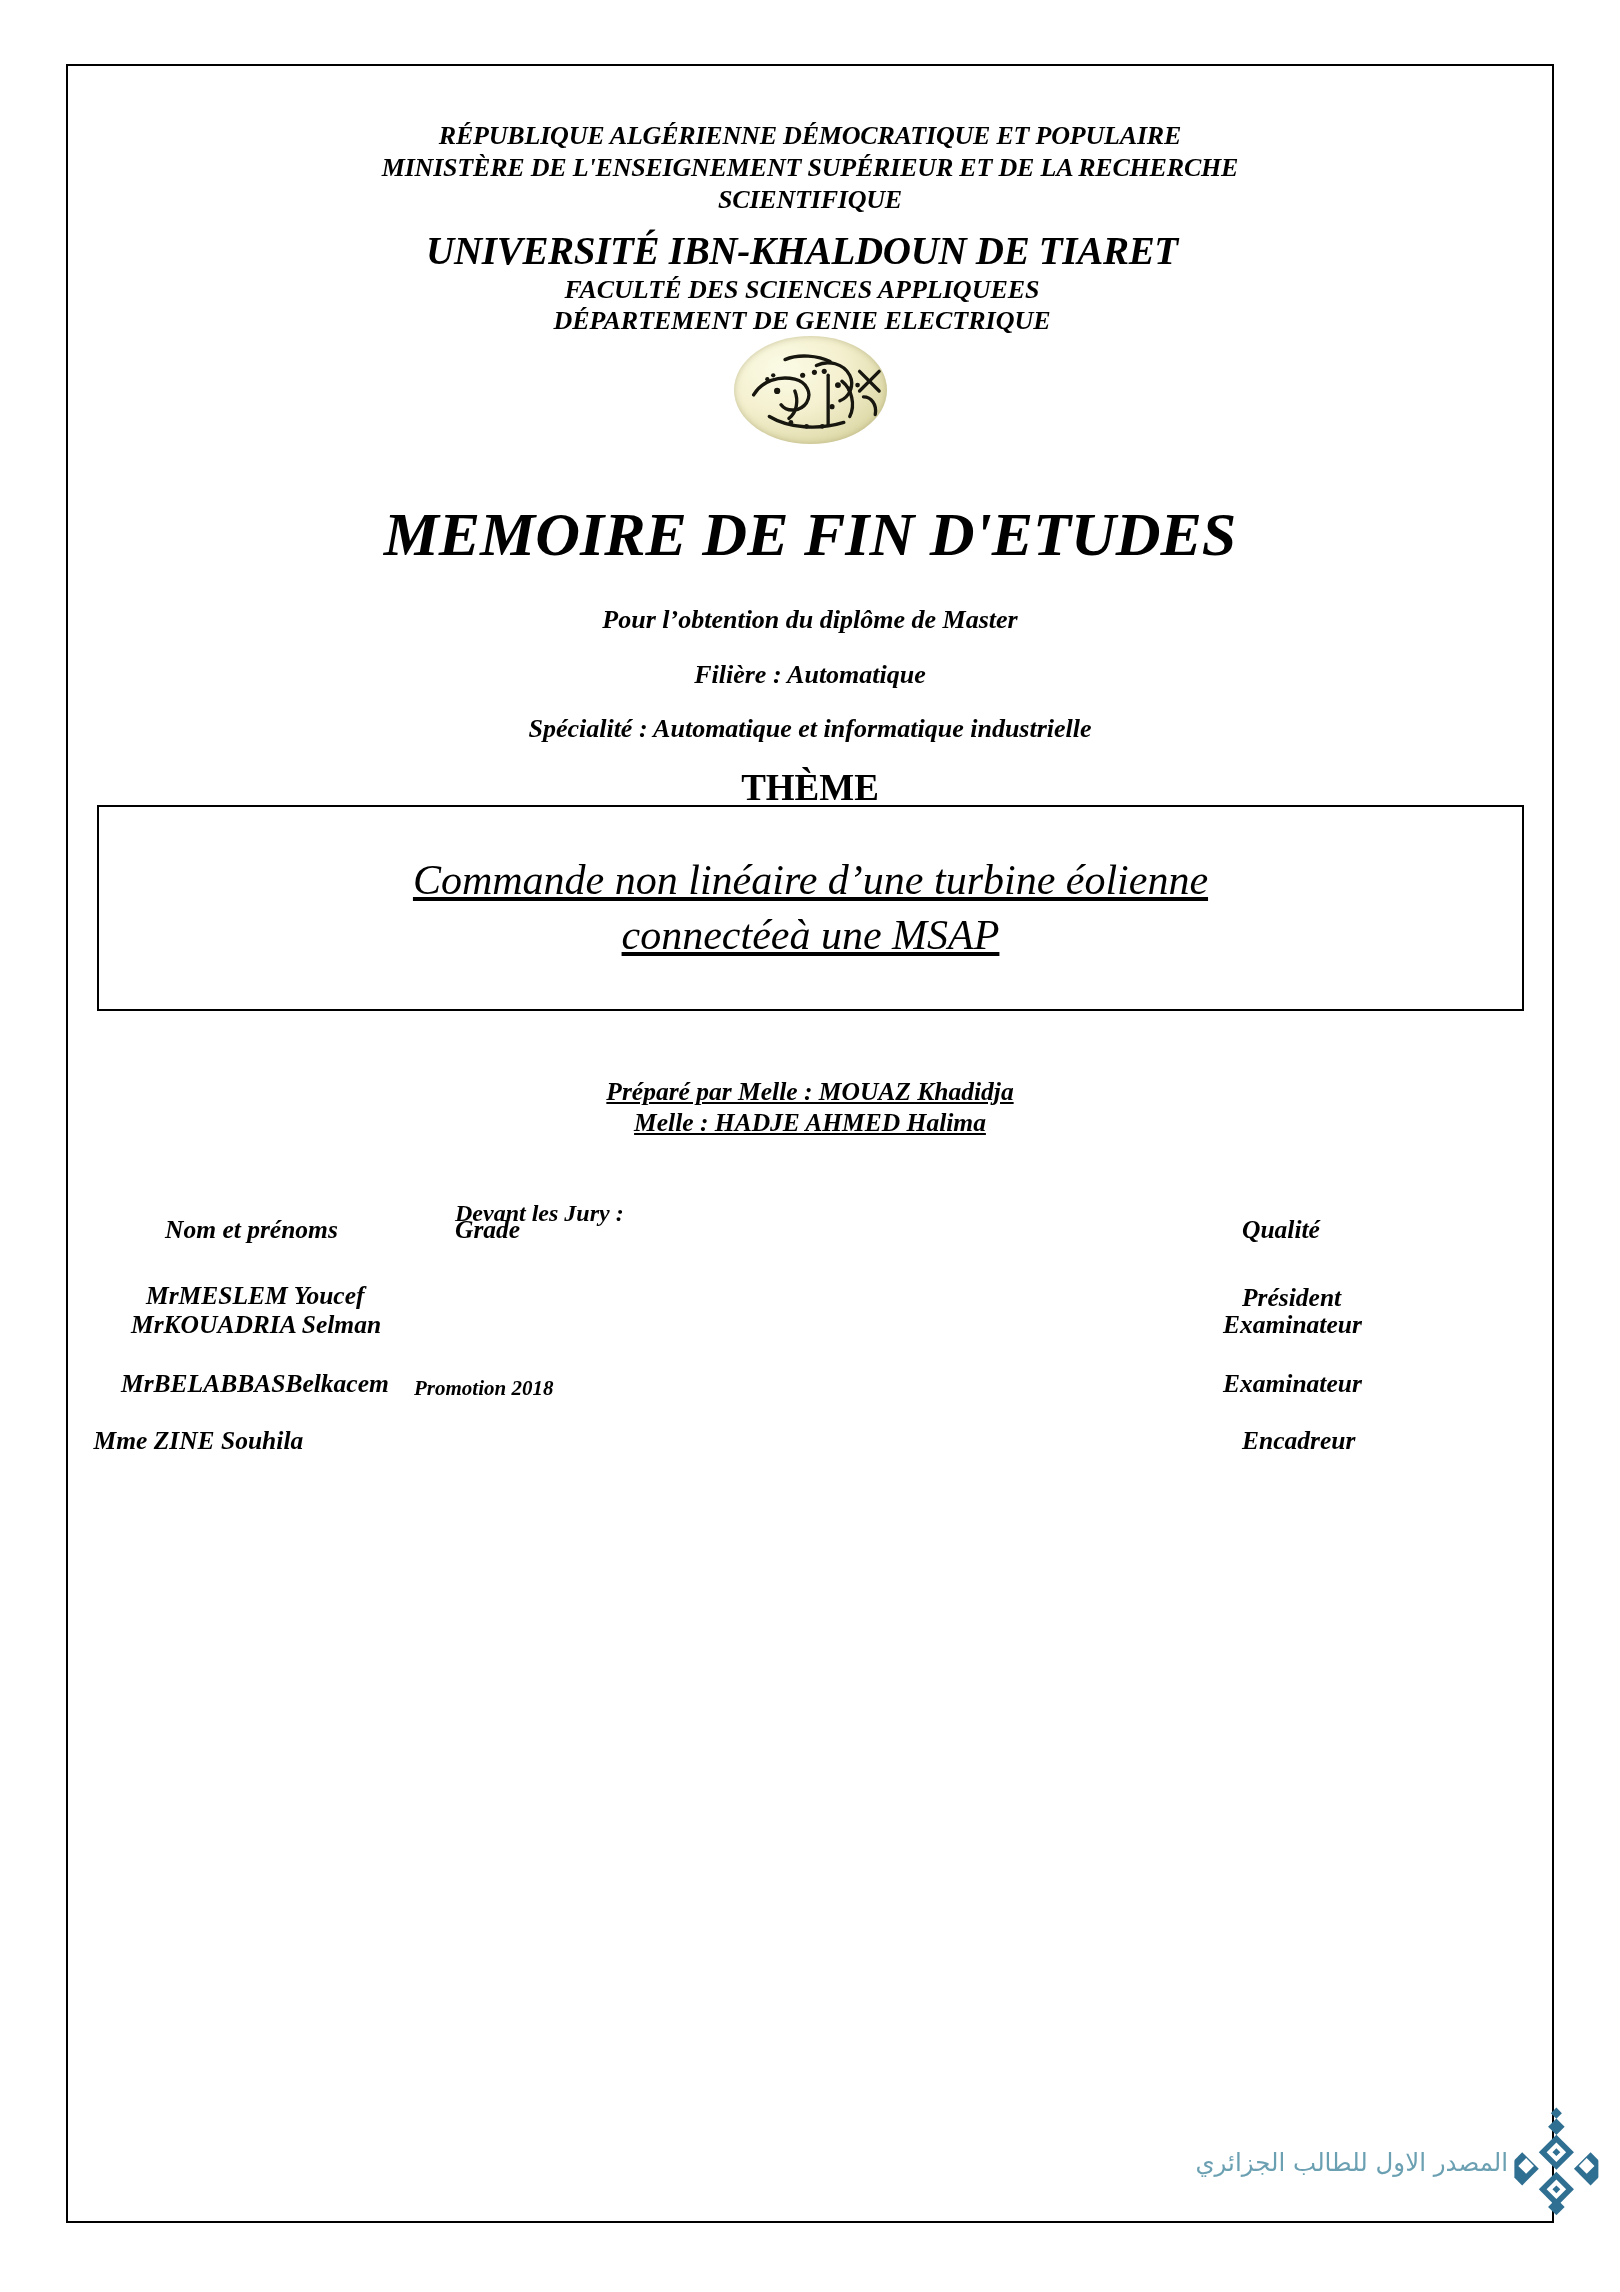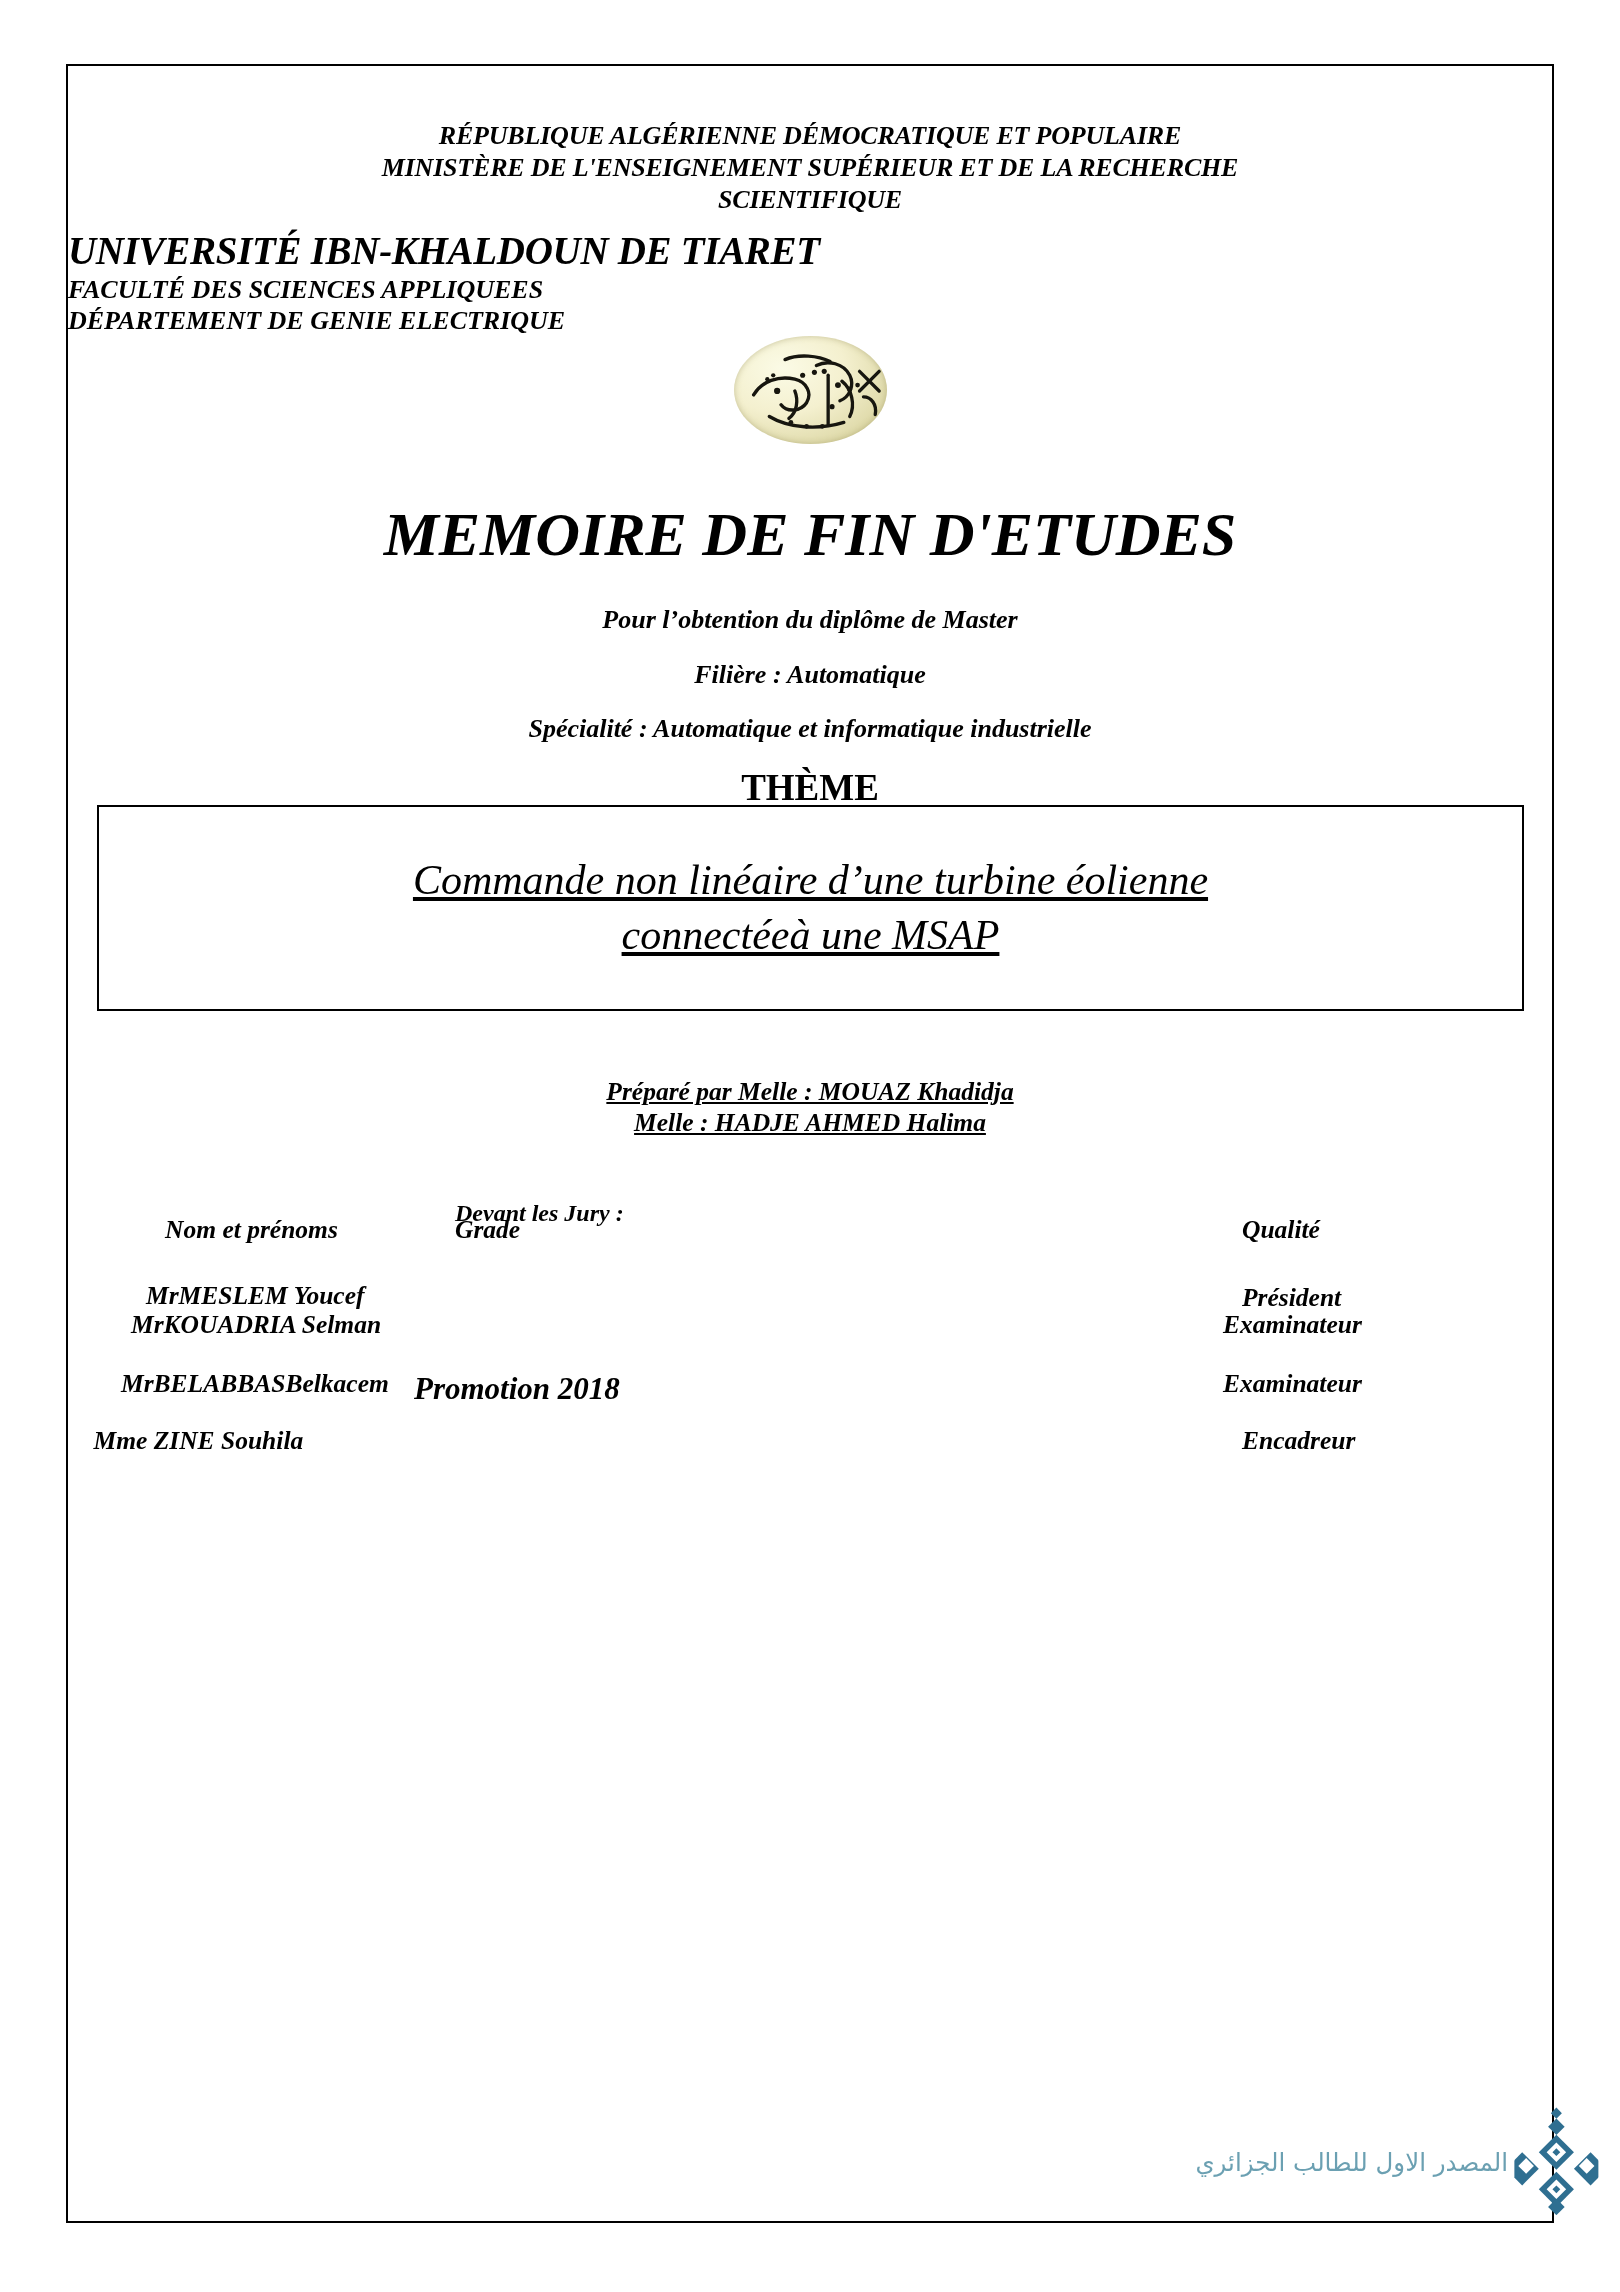--- a/index.html
+++ b/index.html
@@ -49,21 +49,21 @@
     letter-spacing: -0.2px;
   }
   #ministry-block div { white-space: nowrap; text-align: center; }
 
   
   #university-block {
     position: absolute;
     left: 0;
     right: 16px;
     top: 161px;
-    text-align: left;
+    text-align: center;
   }
   #university-name {
     font-size: 39px;
     line-height: 47px;
     letter-spacing: -0.3px;
   }
   #faculty-name, #department-name {
     font-size: 26px;
     line-height: 31px;
   }
@@ -191,21 +191,21 @@
   .jury-name, .jury-role {
     position: absolute;
     font-size: 25.5px;
     line-height: 29px;
     white-space: nowrap;
   }
   #promotion {
     position: absolute;
     left: 346px;
     top: 191px;
-    font-size: 31px;
+    font-size: 21px;
     line-height: 29px;
   }
 
   
   #watermark {
     position: absolute;
     left: 1598px;
     top: 2107px;
     transform: translateX(-100%);
     display: flex;

